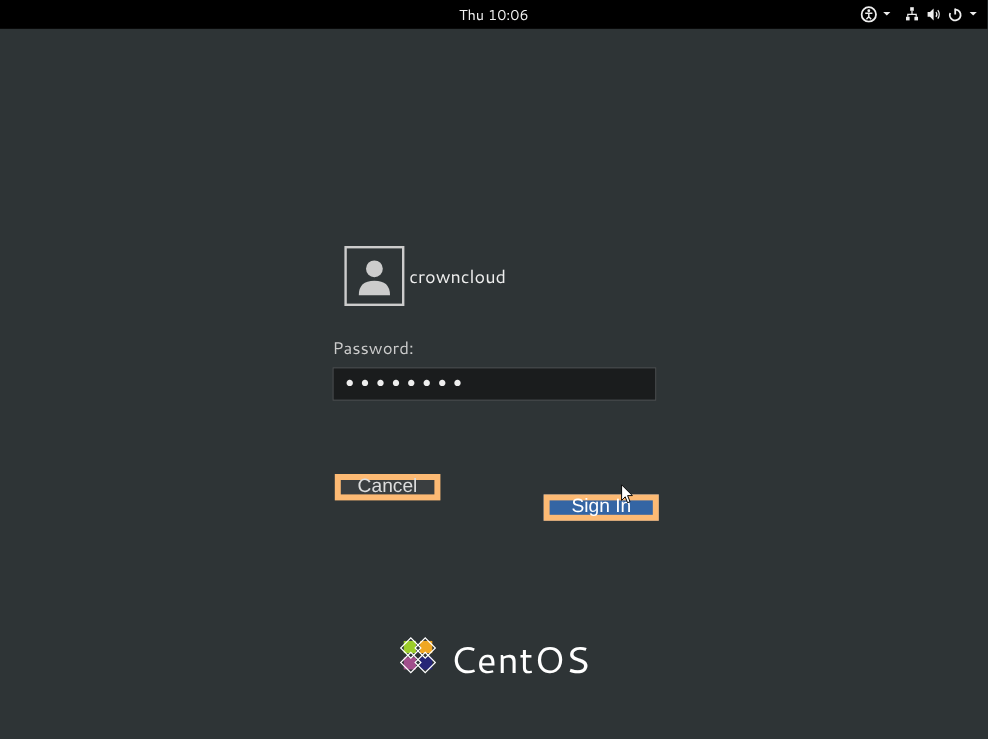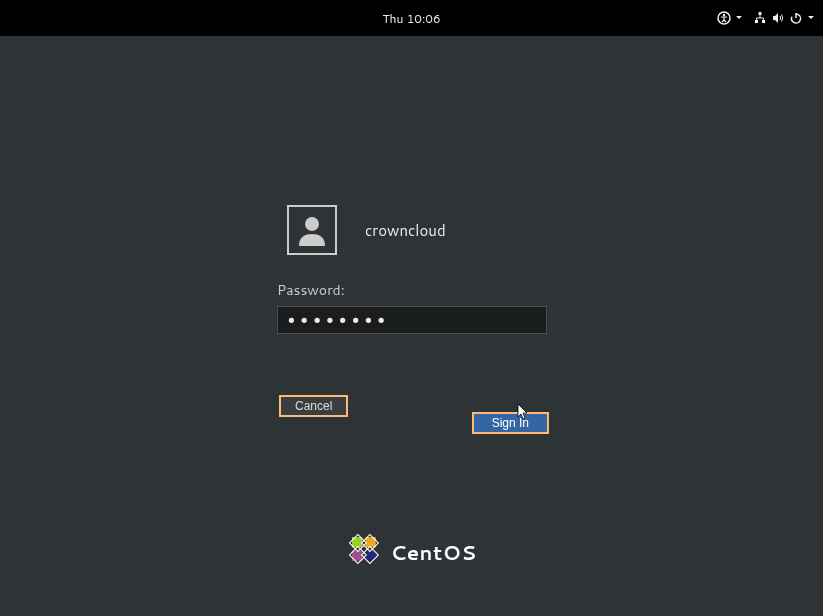--- a/index.html
+++ b/index.html
@@ -14,21 +14,21 @@
       font-family: "Cantarell", "DejaVu Sans", sans-serif;
       color: #e0e0e0;
       overflow: hidden;
       position: relative;
     }
     .topbar {
       position: absolute;
       top: 0;
       left: 0;
       right: 0;
-      height: 36px;
+      height: 24px;
       background: #000;
       display: flex;
       align-items: center;
       justify-content: center;
       font-size: 12px;
       color: #eee;
     }
     .topbar-clock {
       position: absolute;
       left: 50%;
@@ -54,21 +54,21 @@
     }
     .login-area {
       position: absolute;
       top: 205px;
       left: 277px;
       width: 270px;
     }
     .user-row {
       display: flex;
       align-items: center;
-      gap: 28px;
+      gap: 4px;
       margin-bottom: 25px;
       padding-left: 10px;
     }
     .avatar {
       width: 50px;
       height: 50px;
       border: 2px solid #ccc;
       display: flex;
       align-items: center;
       justify-content: center;
@@ -98,22 +98,22 @@
     .buttons-row {
       position: absolute;
       top: 395px;
       left: 279px;
       width: 270px;
       display: flex;
       justify-content: space-between;
     }
     .btn {
       height: 22px;
-      font-size: 12px;
-      border: 2px solid #fdba74;
+      font-size: 16px;
+      border: 5px solid #fdba74;
       cursor: pointer;
       padding: 0 14px;
       display: flex;
       align-items: center;
       justify-content: center;
     }
     .btn-cancel {
       background: #3a3e40;
       color: #ddd;
     }
@@ -126,22 +126,22 @@
     .branding {
       position: absolute;
       bottom: 45px;
       left: 50%;
       transform: translateX(-50%);
       display: flex;
       align-items: center;
       gap: 10px;
     }
     .branding-text {
-      font-size: 20px;
-      font-weight: bold;
+      font-size: 31px;
+      font-weight: normal;
       color: #fff;
       letter-spacing: 0.5px;
     }
     .cursor {
       position: absolute;
       top: 403px;
       left: 517px;
       pointer-events: none;
     }
   </style>

